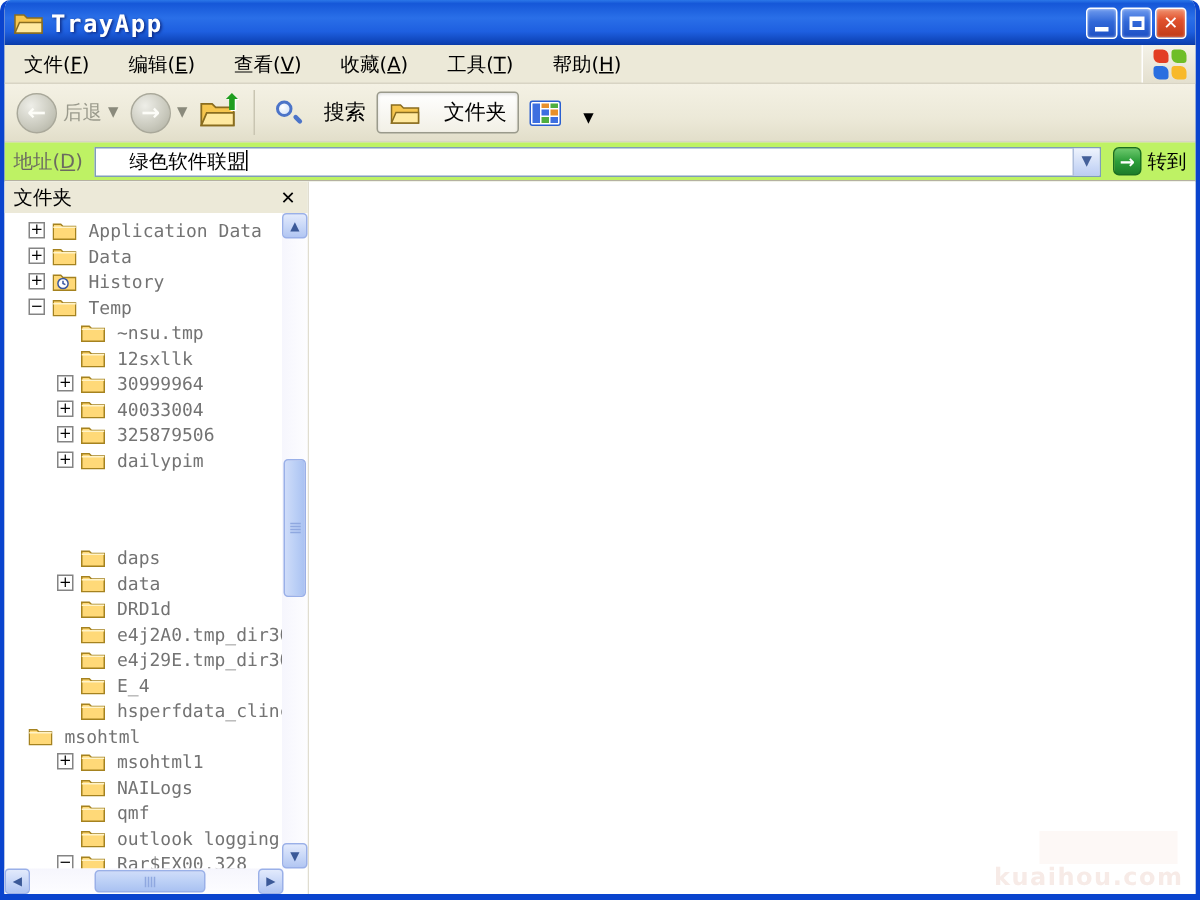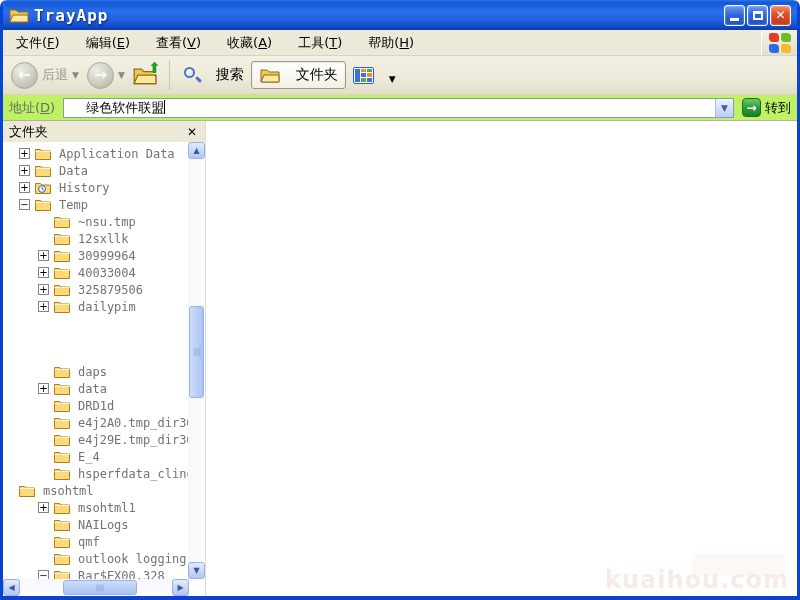--- a/index.html
+++ b/index.html
@@ -90,21 +90,21 @@
   .grip i { width:7px; height:1px; background:#8fa8e0; display:block; }
   .grip.h { flex-direction:row; } .grip.h i { width:1px; height:7px; }
   .hscroll-row { height:17px; flex:0 0 17px; display:flex; }
   .hscroll { width:186px; flex:0 0 186px; position:relative; background:linear-gradient(180deg,#f6f6fd,#fdfdff); }
   .sb-btn.left { left:0; top:0; } .sb-btn.right { left:auto; right:0; top:0; }
   .sb-thumb-h { position:absolute; top:1px; height:15px; left:60px; width:74px; border:1px solid #9ab0e8; border-radius:3px;
                 background:linear-gradient(180deg,#cfdcf9 0%,#bcd0f6 50%,#aac2f2 100%); }
   .hscroll-corner { flex:1; background:#fff; }
   .main-area { flex:1; position:relative; background:#fff; }
   .watermark-box { position:absolute; right:12px; bottom:20px; width:92px; height:22px; background:#fdf8f6; }
-  .watermark { position:absolute; right:8px; bottom:2px; font-size:24px; font-weight:bold; color:#f7ebe7;
+  .watermark { position:absolute; right:8px; bottom:2px; font-size:16px; font-weight:bold; color:#f7ebe7;
                font-family:"DejaVu Sans",sans-serif; letter-spacing:1px; }
 </style>
 </head>
 <body>
 
 <div class="window">
 
   <div class="titlebar">
     <svg class="app-icon" viewBox="0 0 20 18">
       <path d="M1 4 L7 4 L9 6 L19 6 L19 16 L1 16 Z" fill="#f6c64e" stroke="#8a6d1f" stroke-width="1"></path>

